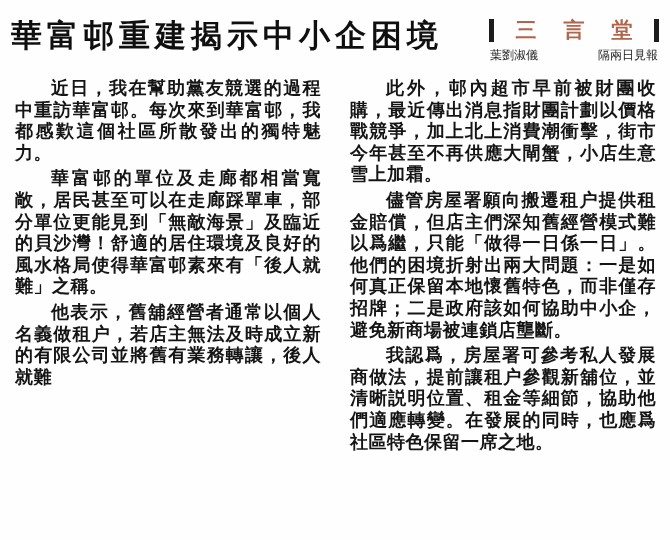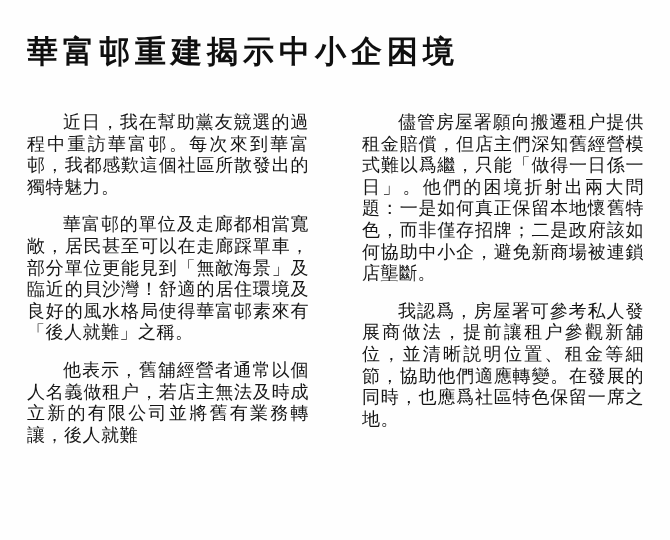--- a/index.html
+++ b/index.html
@@ -13,21 +13,21 @@
     font-family: "DejaVu Serif", "Liberation Serif", serif;
     color: #161616;
   }
   .header {
     display: flex;
     justify-content: space-between;
     align-items: flex-start;
     margin-bottom: 9px;
   }
   .title {
-    margin: 16px;
+    margin: 0;
     padding-top: 6px;
     font-family: "Liberation Sans", "DejaVu Sans", sans-serif;
     font-size: 31px;
     line-height: 36px;
     font-weight: bold;
     letter-spacing: 5px;
     color: #0f0f0f;
     white-space: nowrap;
   }
   .logo-block { width: 170px; flex: 0 0 auto; padding-top: 4px; }
@@ -59,38 +59,50 @@
   .body-cols { display: flex; gap: 21px; }
   .col {
     width: 314px;
     flex: 0 0 auto;
     font-size: 18px;
     line-height: 21.6px;
     text-align: justify;
     letter-spacing: 0.5px;
     color: #151515;
   }
-  .col p { margin: 16px; text-indent: 2em; }
+  .col p { margin: 4px; text-indent: 2em; font-weight: bold; }
   .col p.cont { text-indent: 0; }
 </style>
 </head>
 <body>
 
 <div class="page">
 
   <div class="header">
     <h1 class="title">華富邨重建揭示中小企困境</h1>
 
+    <div class="logo-block">
+      <div class="logo-row">
+        <div class="logo-bar"></div>
+        <span class="logo-chars">三言堂</span>
+        <div class="logo-bar"></div>
+      </div>
+      <div class="byline-row">
+        <span>葉劉淑儀</span>
+        <span>隔兩日見報</span>
+      </div>
+    </div>
   </div>
 
   <div class="body-cols">
     <div class="col">
       <p>近日，我在幫助黨友競選的過程中重訪華富邨。每次來到華富邨，我都感歎這個社區所散發出的獨特魅力。</p>
       <p>華富邨的單位及走廊都相當寬敞，居民甚至可以在走廊踩單車，部分單位更能見到「無敵海景」及臨近的貝沙灣！舒適的居住環境及良好的風水格局使得華富邨素來有「後人就難」之稱。</p>
       <p>他表示，舊舖經營者通常以個人名義做租户，若店主無法及時成立新的有限公司並將舊有業務轉讓，後人就難</p>
     </div>
     <div class="col">
+      <p>此外，邨內超市早前被財團收購，最近傳出消息指財團計劃以價格戰競爭，加上北上消費潮衝擊，街市今年甚至不再供應大閘蟹，小店生意雪上加霜。</p>
       <p>儘管房屋署願向搬遷租户提供租金賠償，但店主們深知舊經營模式難以爲繼，只能「做得一日係一日」。他們的困境折射出兩大問題：一是如何真正保留本地懷舊特色，而非僅存招牌；二是政府該如何協助中小企，避免新商場被連鎖店壟斷。</p>
       <p>我認爲，房屋署可參考私人發展商做法，提前讓租户參觀新舖位，並清晰説明位置、租金等細節，協助他們適應轉變。在發展的同時，也應爲社區特色保留一席之地。</p>
     </div>
   </div>
 
 </div>
 
 </body></html>

